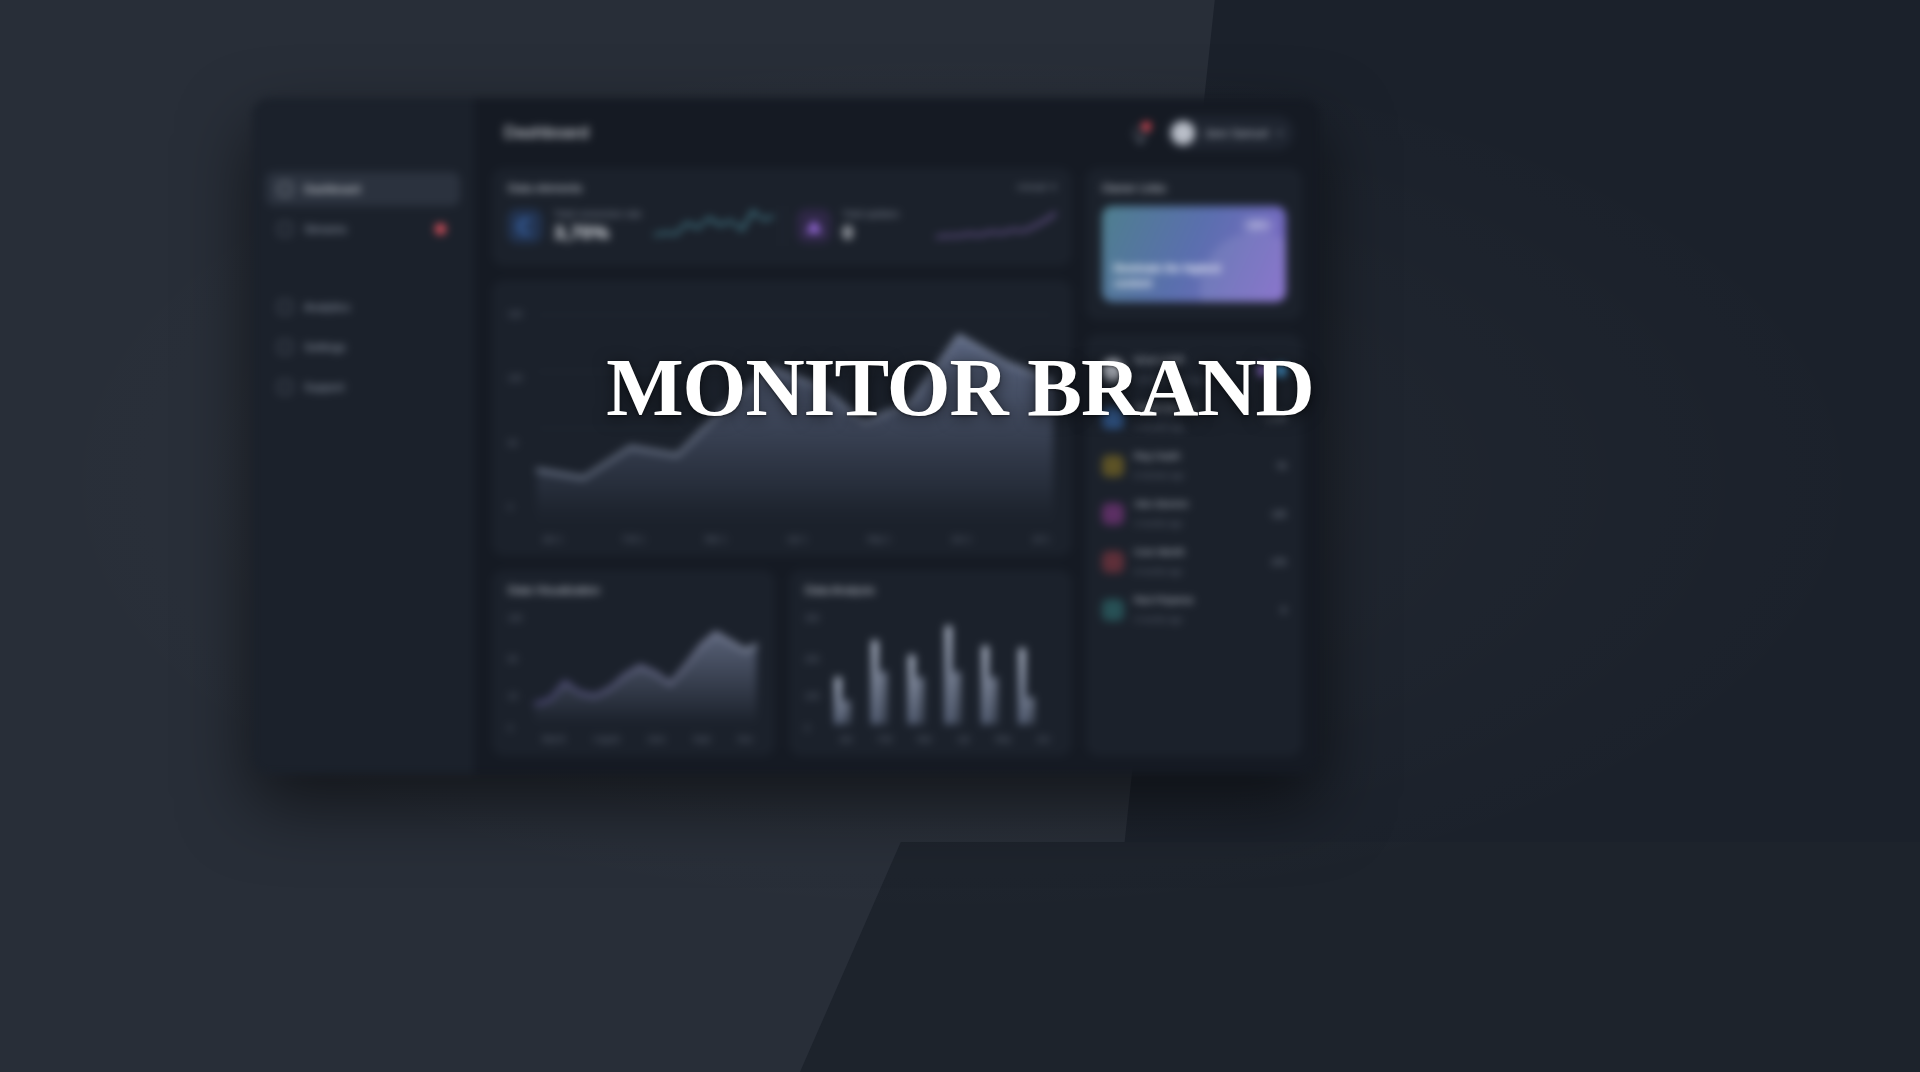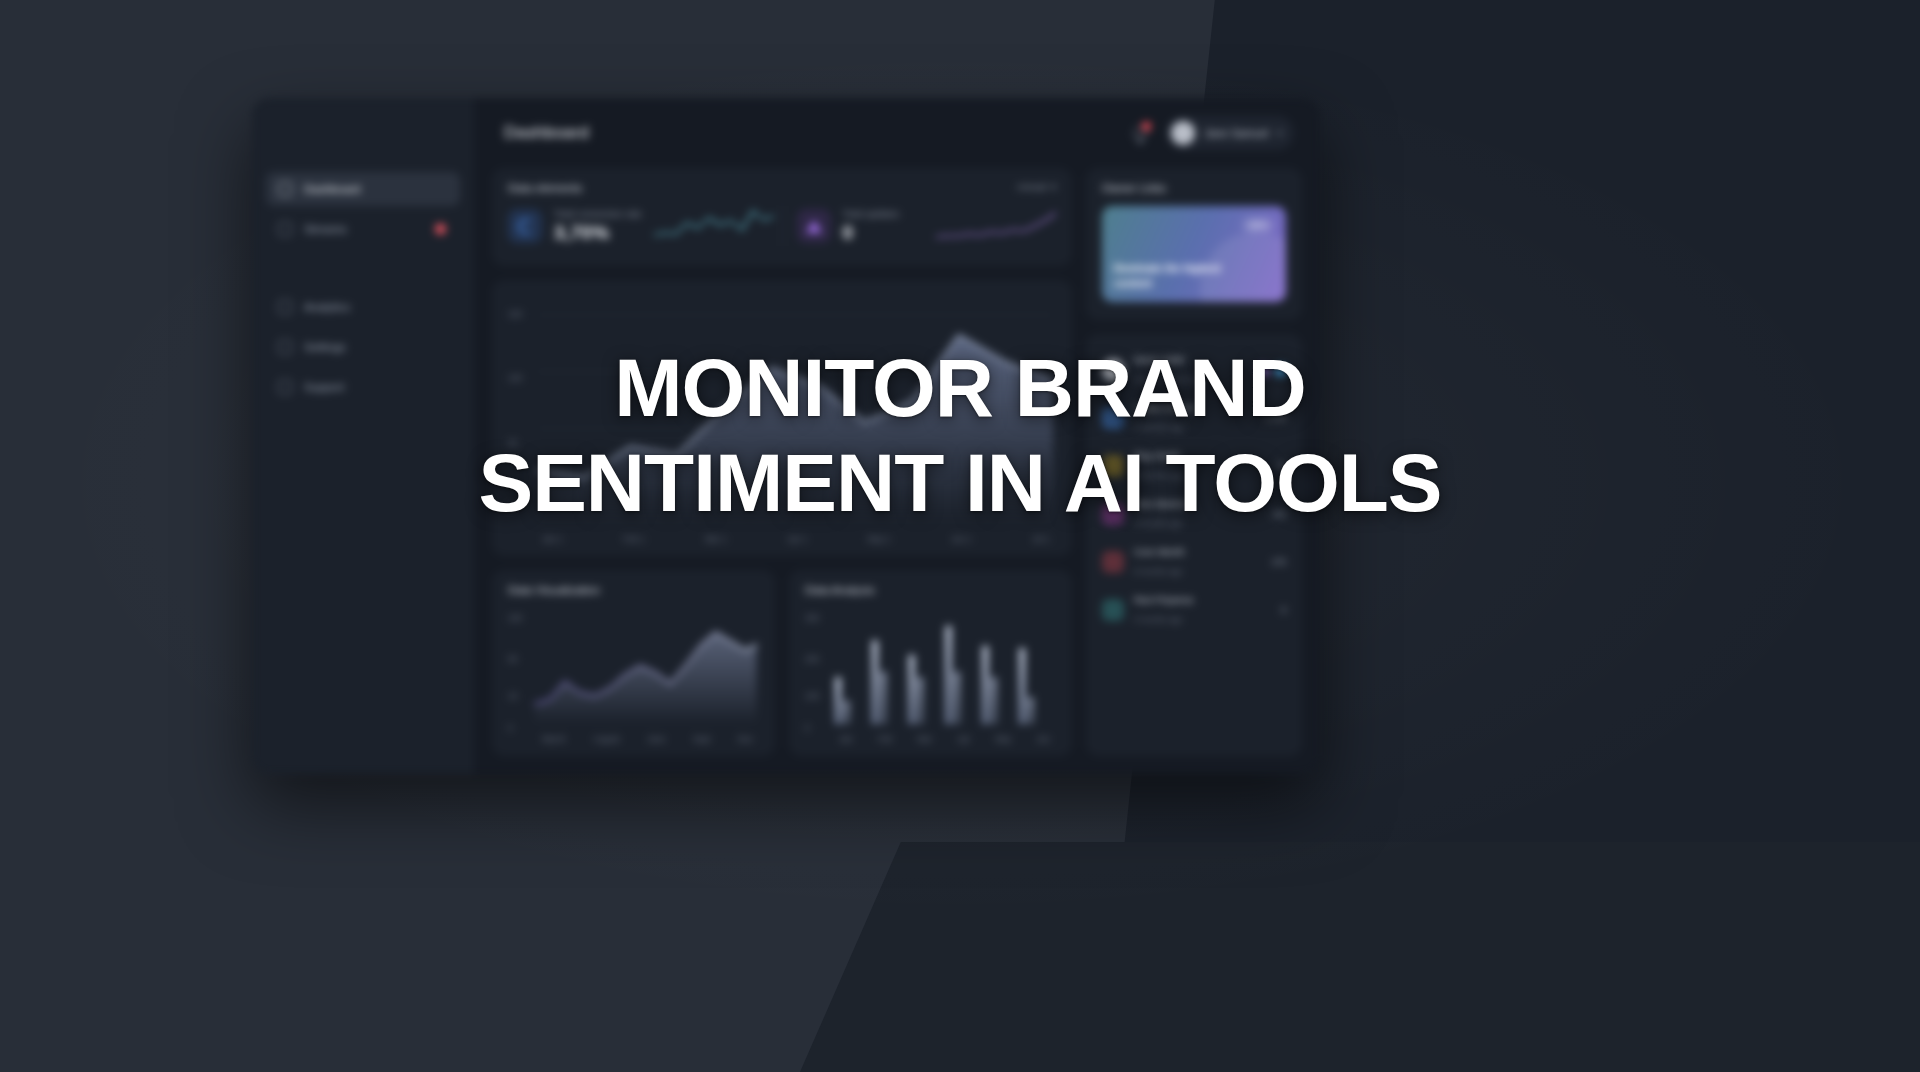--- a/index.html
+++ b/index.html
@@ -184,21 +184,21 @@
   .act-social { display:flex; gap:6px; margin-left:auto; }
   .soc { width:11px; height:11px; border-radius:3px; }
 
   
   #headline {
     position:absolute; left:0; right:0; top:340px;
     text-align:center; pointer-events:none;
   }
   #headline div {
     color:#fff;
-    font-family:Liberation Sans, sans-serif;
+    font-family:Liberation Serif, serif;
     font-weight:bold;
     font-size:82px;
     line-height:1.16;
     letter-spacing:-1px;
     text-shadow:0 3px 16px rgba(0,0,0,.55), 0 1px 3px rgba(0,0,0,.5);
   }
 </style>
 </head>
 <body>
 
@@ -477,14 +477,13 @@
         </section>
 
       </div>
     </div>
   </div>
 </div>
 </div>
 
 <div id="headline">
   <div>MONITOR BRAND</div>
-  <div>SENTIMENT IN AI TOOLS</div>
 </div>
 
 </body></html>

